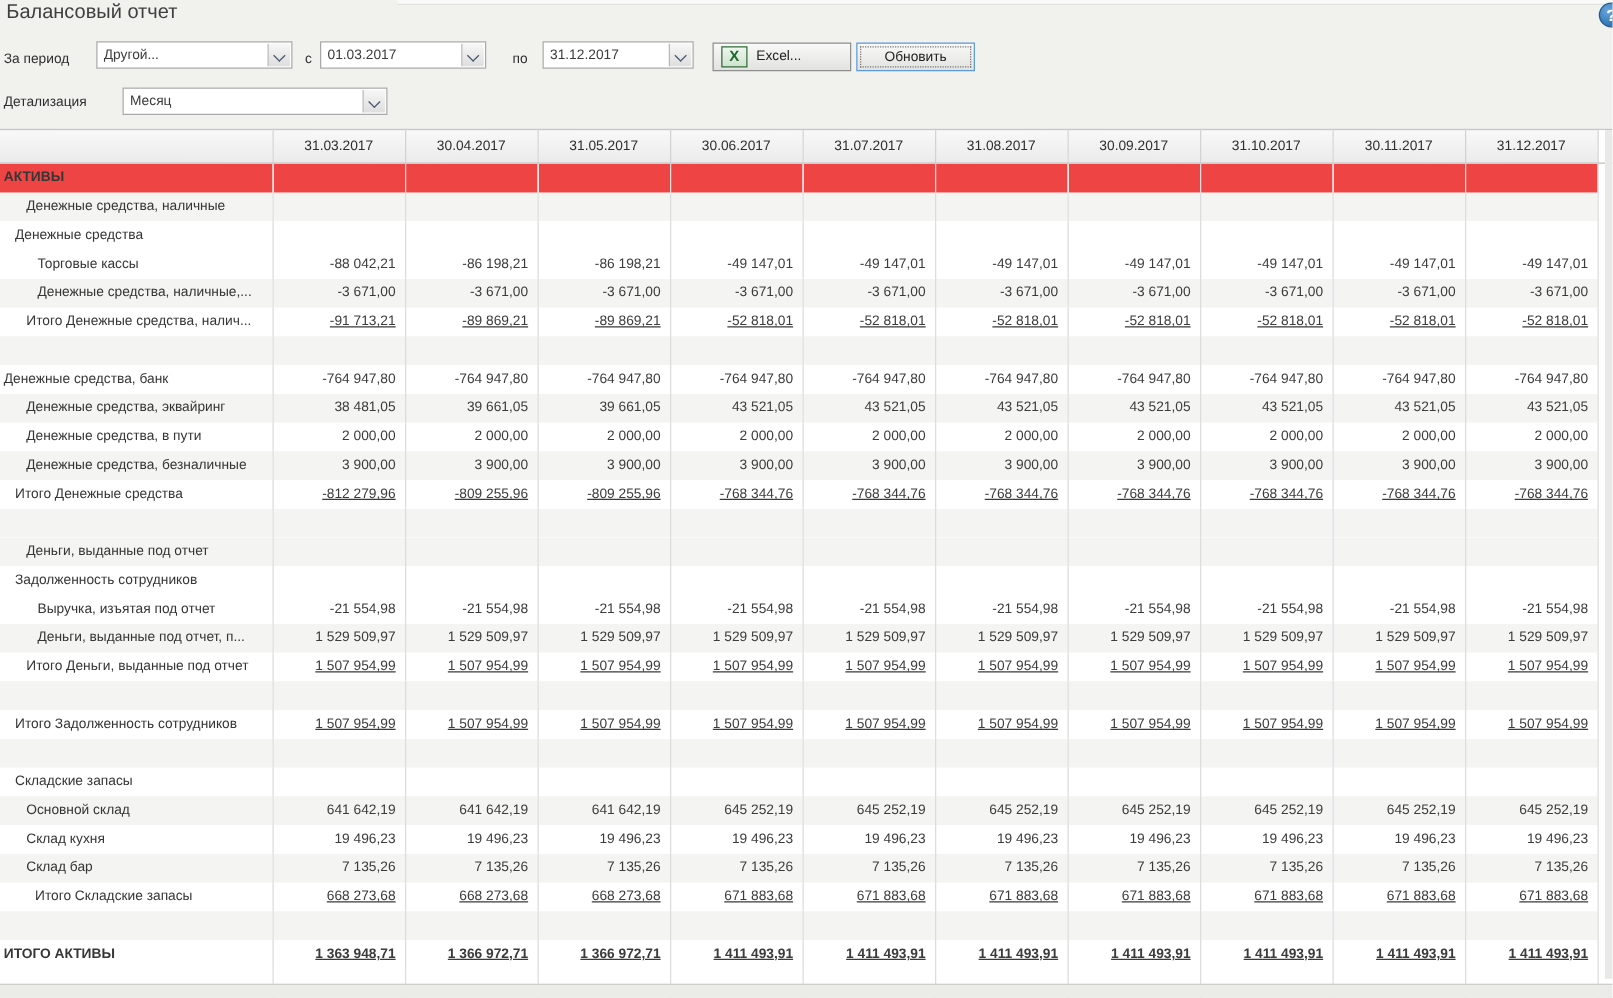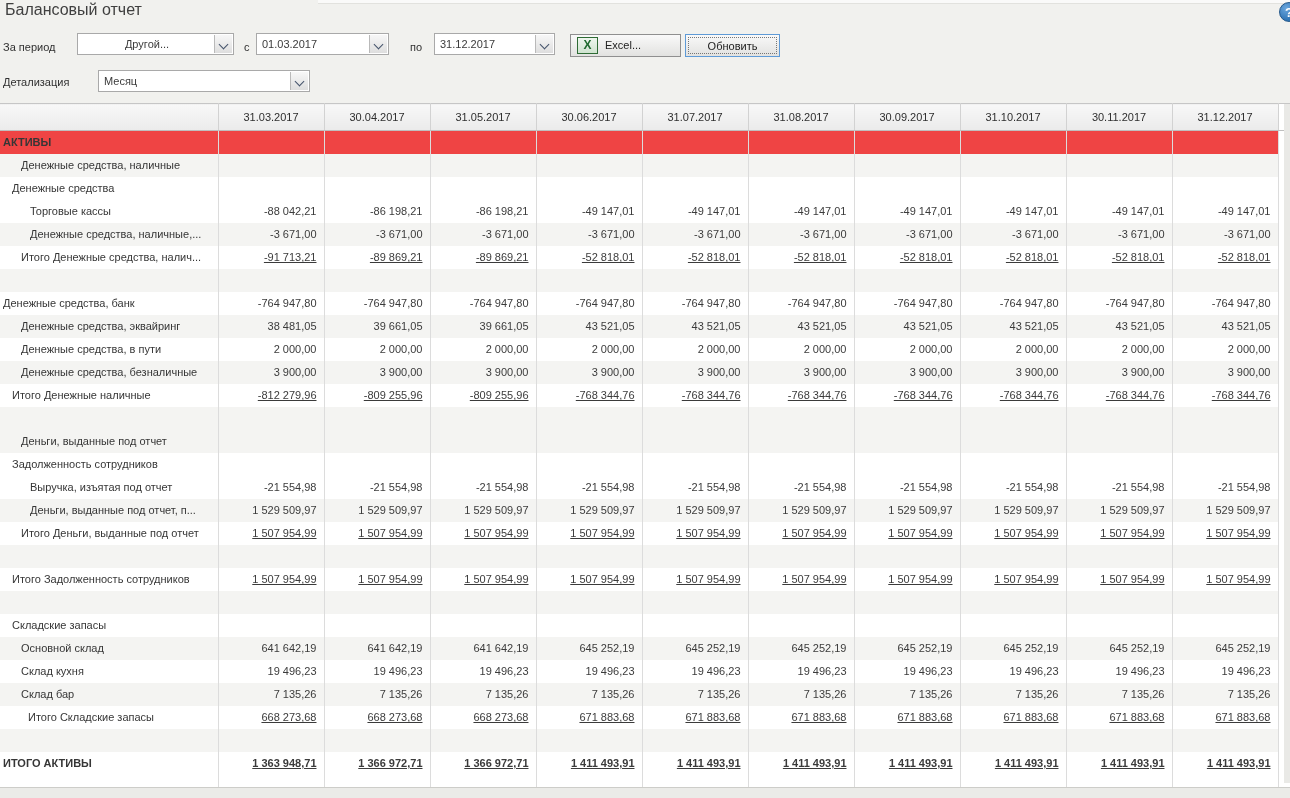--- a/index.html
+++ b/index.html
@@ -63,21 +63,21 @@
     background:#ebebe8; border-top:1px solid #cdcdc9; }
 </style>
 </head>
 <body>
 
 <div id="titlebar-line"></div>
 <div id="page-title">Балансовый отчет</div>
 <div id="help-icon">?</div>
 
 <span class="lbl" style="left:3px;top:41px;">За период</span>
-<div class="combo" style="left:77px;top:33px;width:157px;text-align:center;">
+<div class="combo" style="left:77px;top:33px;width:157px;">
   <span class="combo-value">Другой...</span>
   <span class="combo-arrow"></span>
 </div>
 <span class="lbl" style="left:244px;top:41px;">с</span>
 <div class="combo" style="left:256px;top:33px;width:133px;">
   <span class="combo-value">01.03.2017</span>
   <span class="combo-arrow"></span>
 </div>
 <span class="lbl" style="left:410px;top:41px;">по</span>
 <div class="combo" style="left:434px;top:33px;width:121px;">
@@ -278,21 +278,21 @@
         <td class="val">3 900,00</td>
         <td class="val">3 900,00</td>
         <td class="val">3 900,00</td>
         <td class="val">3 900,00</td>
         <td class="val">3 900,00</td>
         <td class="val">3 900,00</td>
         <td class="val">3 900,00</td>
         <td class="filler"></td>
       </tr>
       <tr class="total">
-        <td class="label-cell" style="padding-left: 12px;">Итого Денежные наличные</td>
+        <td class="label-cell" style="padding-left: 12px;">Итого Денежные средства</td>
         <td class="val">-812 279,96</td>
         <td class="val">-809 255,96</td>
         <td class="val">-809 255,96</td>
         <td class="val">-768 344,76</td>
         <td class="val">-768 344,76</td>
         <td class="val">-768 344,76</td>
         <td class="val">-768 344,76</td>
         <td class="val">-768 344,76</td>
         <td class="val">-768 344,76</td>
         <td class="val">-768 344,76</td>

